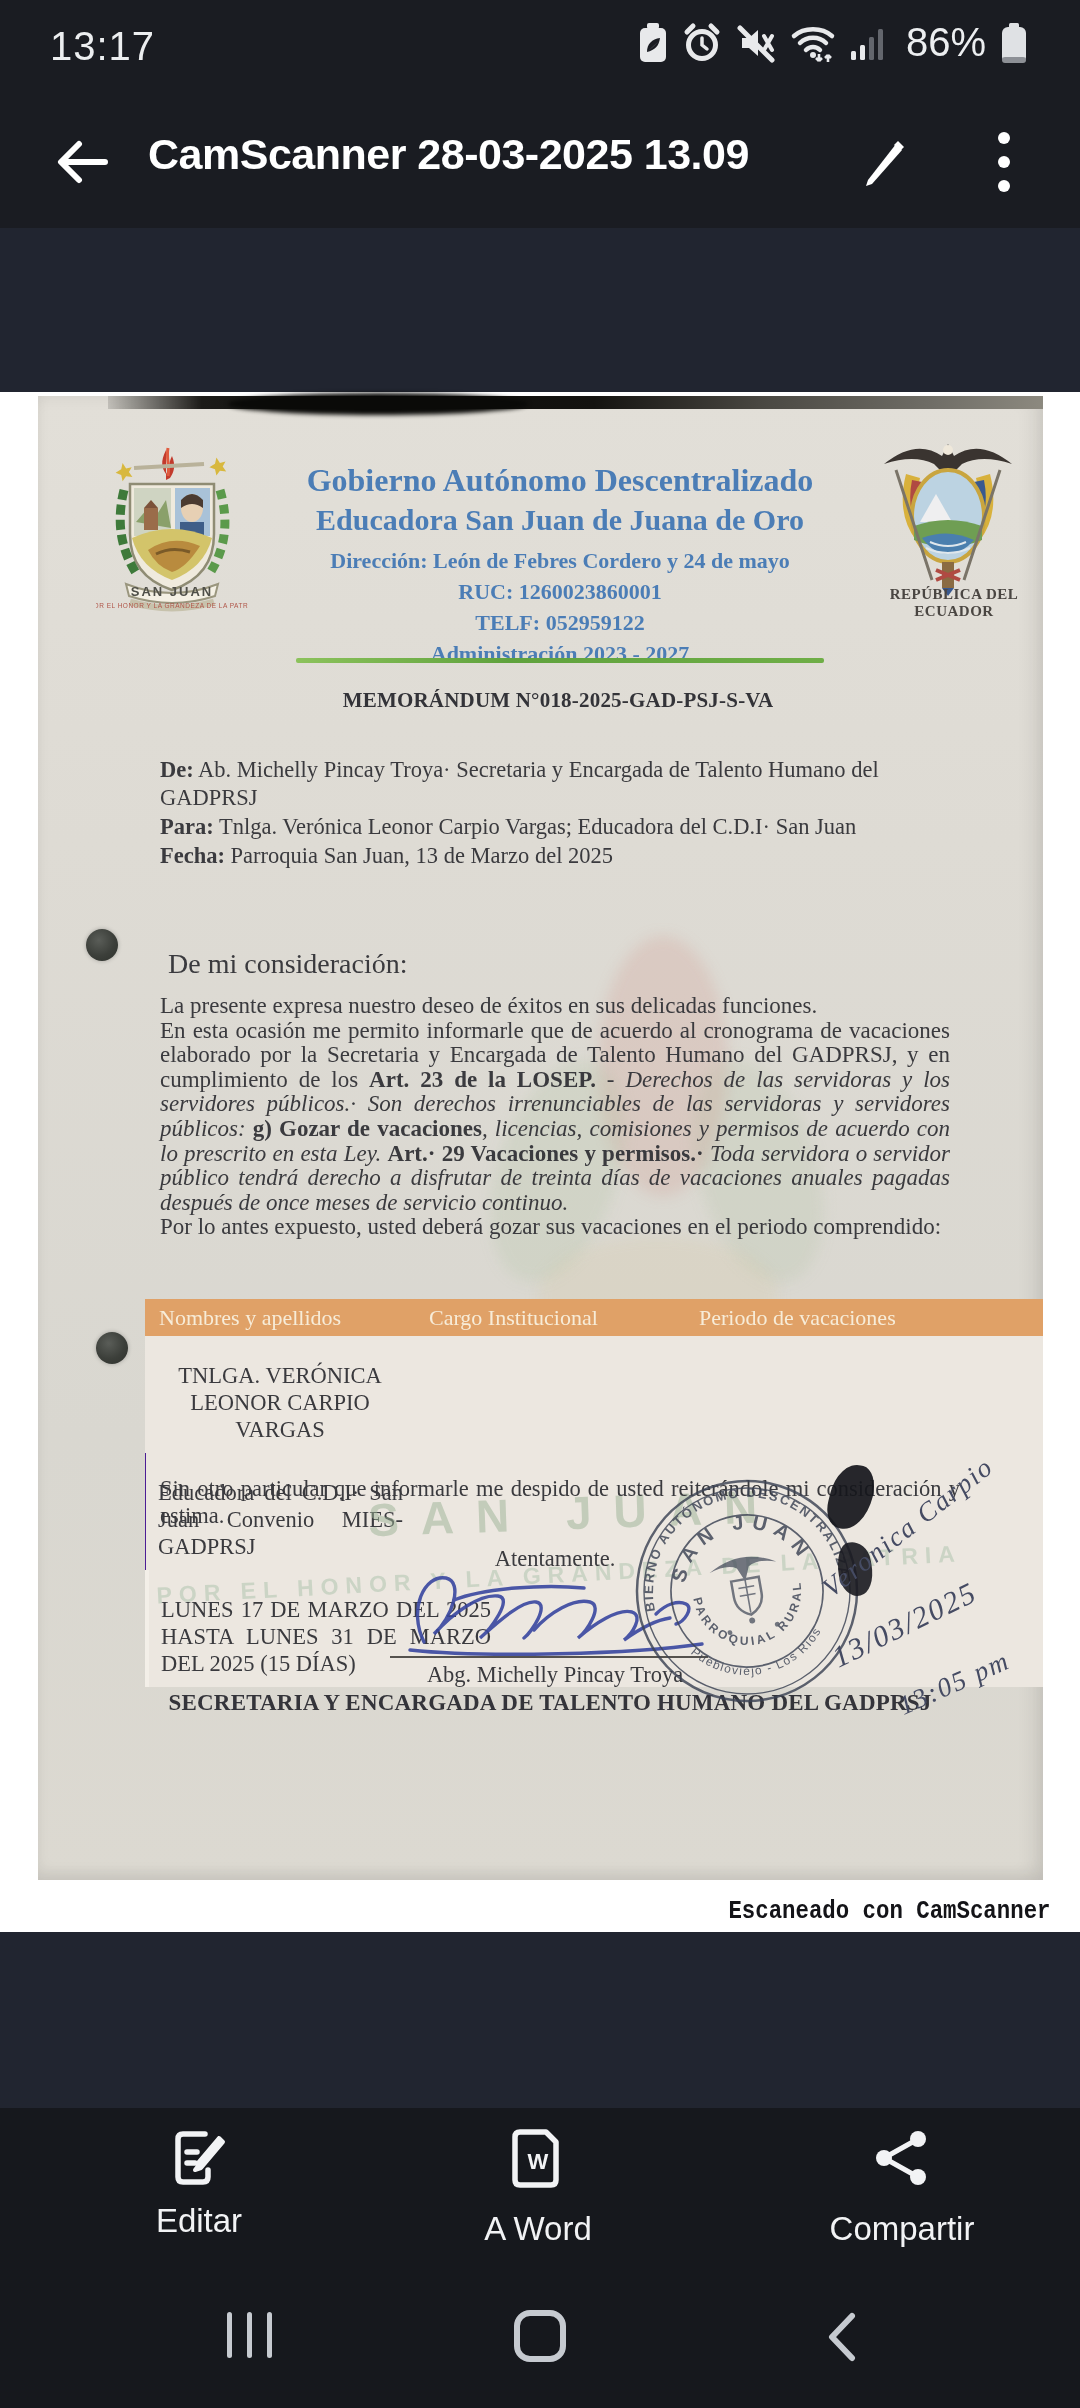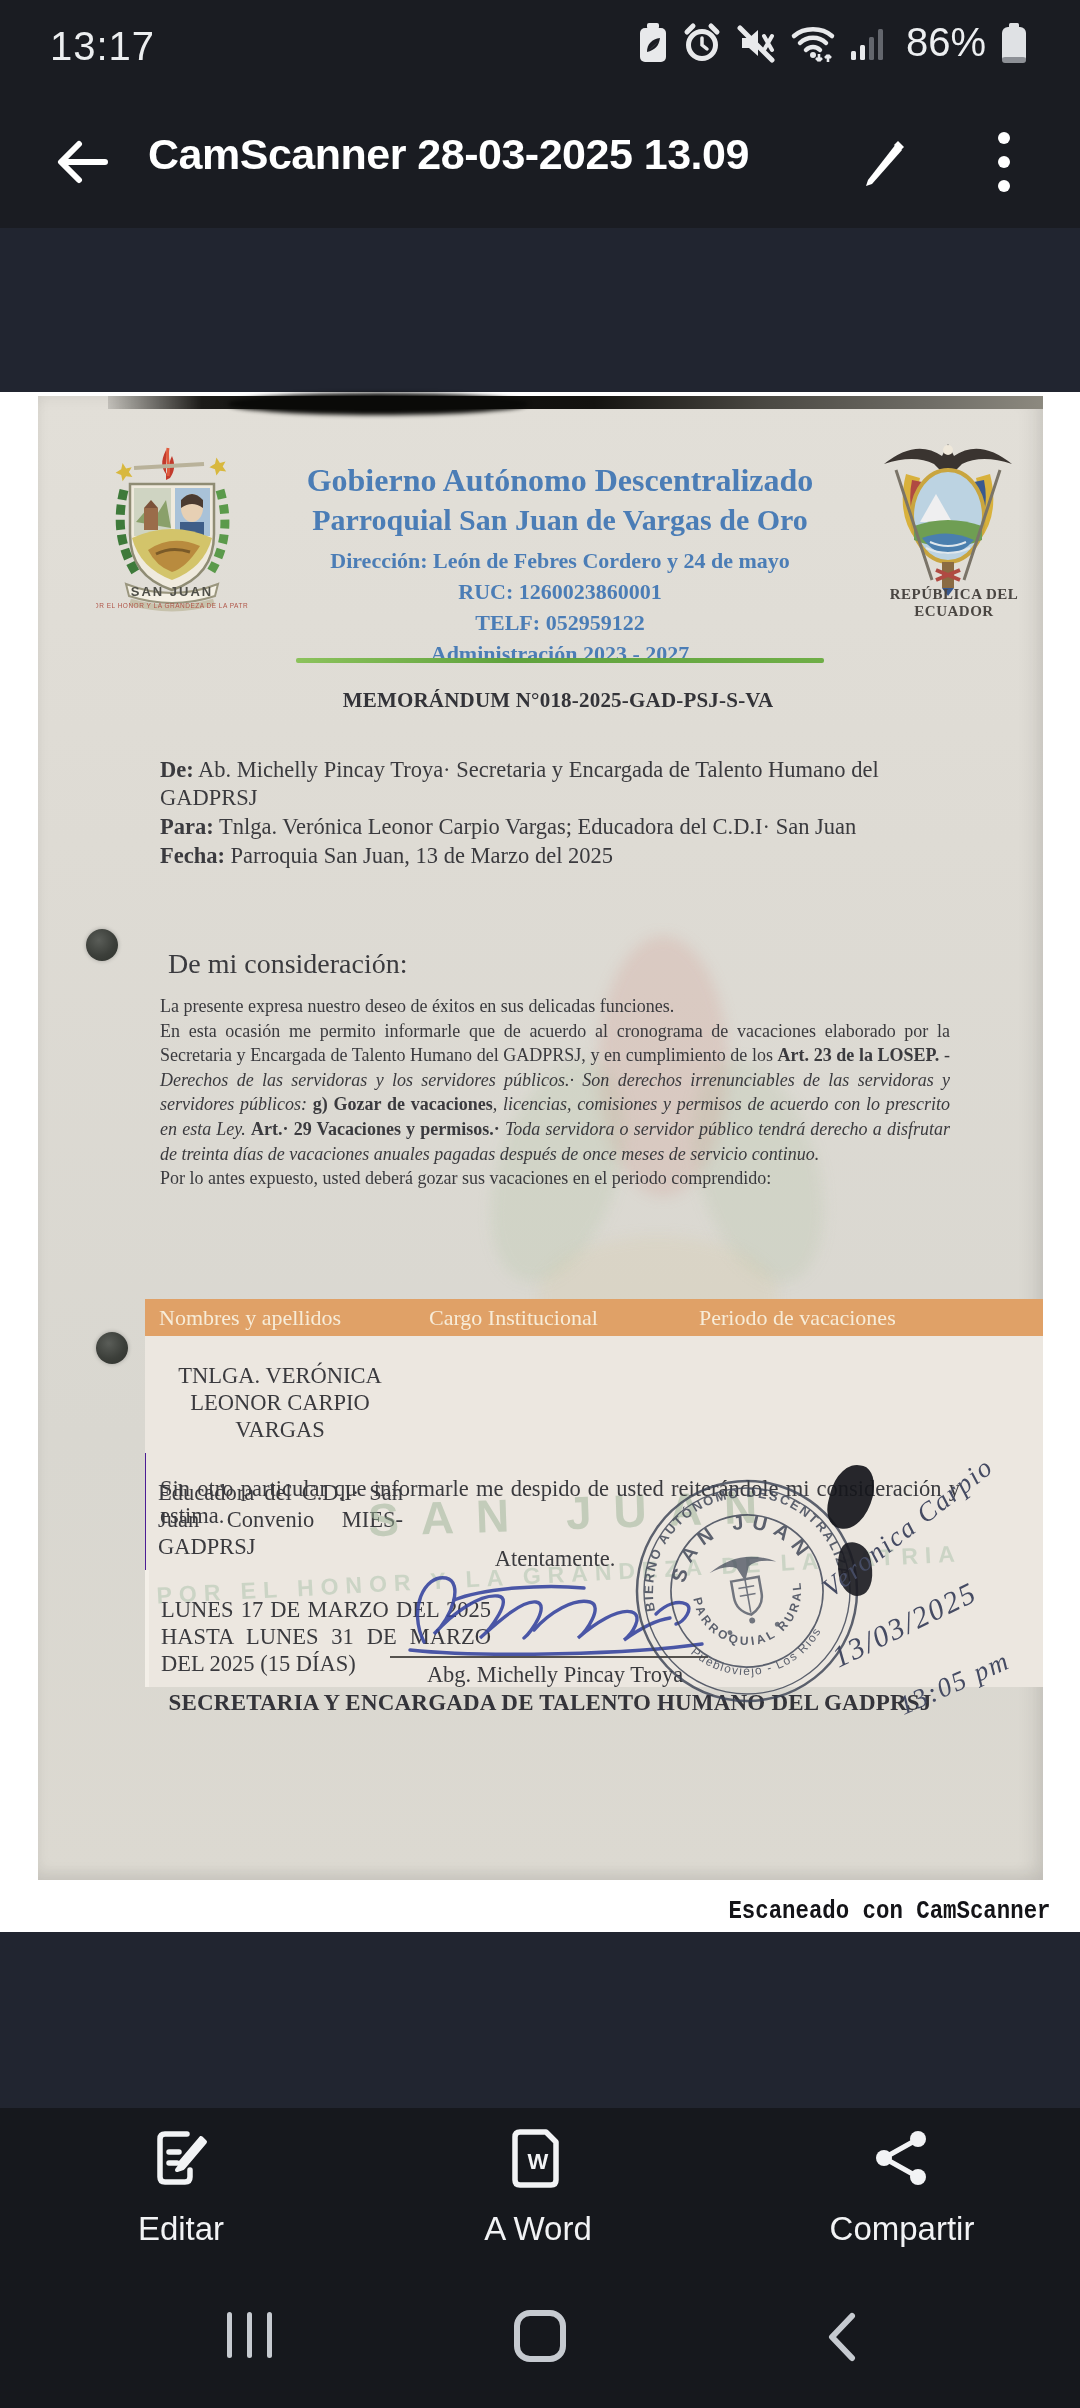--- a/index.html
+++ b/index.html
@@ -49,21 +49,21 @@
     background:linear-gradient(90deg,#8cc25c,#5fa23d 40%,#6fae47);border-radius:2px;}
   .seal-caption{position:absolute;left:816px;top:190px;width:200px;text-align:center;
     font-size:15px;font-weight:700;color:#4a4642;letter-spacing:.5px;}
   .memo-title{position:absolute;left:60px;top:292px;width:920px;text-align:center;
     font-size:21px;font-weight:700;color:#333338;letter-spacing:.2px;}
   
   .meta{position:absolute;left:122px;top:360px;width:812px;font-size:22.5px;line-height:28px;}
   .meta div{margin-bottom:1px;}
   .b{font-weight:700;}
   .salutation{position:absolute;left:130px;top:552px;font-size:28px;}
-  .bodytext{position:absolute;left:122px;top:598px;width:790px;font-size:18px;line-height:24.6px;text-align:justify;}
+  .bodytext{position:absolute;left:122px;top:598px;width:790px;font-size:23px;line-height:24.6px;text-align:justify;}
   .bodytext .line1{display:block;}
   .it{font-style:italic;}
   .bit{font-weight:700;}
   
   .vtable{position:absolute;left:107px;top:903px;width:898px;}
   .vhead{display:flex;background:#e0a167;height:37px;align-items:center;color:#f7ecd8;font-size:22px;}
   .vhead .hc{padding-left:14px;box-sizing:border-box;}
   .hc1{width:270px;} .hc2{width:270px;} .hc3{width:358px;}
   .vrow{display:flex;background:#ece7e0;min-height:132px;flex-direction:column;}
   .vc{box-sizing:border-box;padding:26px 12px 10px 12px;font-size:22.5px;line-height:27px;}
@@ -99,21 +99,21 @@
   .signature-svg{position:absolute;left:356px;top:1164px;}
   
   .crest-left{position:absolute;left:58px;top:46px;}
   .crest-right{position:absolute;left:838px;top:34px;}
 
   
   .bottombars{position:absolute;top:2108px;left:0;width:1080px;height:300px;background:#16181d;}
   .toolbar{position:absolute;top:0;left:0;right:0;height:160px;}
   .tool{position:absolute;top:18px;width:220px;display:flex;flex-direction:column;align-items:center;gap:16px;}
   .tool .tlabel{color:#f2f3f5;font-size:33px;font-weight:500;}
-  .t1{left:71px;} .t2{left:428px;} .t3{left:792px;}
+  .t1{left:89px;gap:8px;} .t2{left:428px;} .t3{left:792px;}
   .navbar{position:absolute;top:196px;left:0;right:0;height:90px;}
   .nav-recents{position:absolute;left:204px;top:8px;width:90px;height:60px;display:flex;gap:15px;justify-content:center;}
   .nav-recents i{display:block;width:5px;height:46px;background:#c6cad0;border-radius:3px;}
   .nav-home{position:absolute;left:514px;top:6px;width:52px;height:52px;border:6px solid #c6cad0;border-radius:16px;box-sizing:border-box;}
   .nav-back{position:absolute;left:818px;top:8px;width:50px;height:50px;}
 </style>
 </head>
 <body>
 
 <div class="topbars">
@@ -245,21 +245,21 @@
       <path d="M54 112 q18 8 36 0 M50 118 q22 10 44 0" stroke="#dfe7ec" stroke-width="2" fill="none"></path>
       <path d="M20 40 L56 150 M124 40 L88 150" stroke="#7a7468" stroke-width="3"></path>
       <path d="M66 132 h12 v26 h-12 z" fill="#8a6b42"></path>
       <path d="M60 140 l24 10 M60 150 l24 -10" stroke="#b04a42" stroke-width="4"></path>
       <path d="M66 158 l6 8 6 -8" fill="#39598f"></path>
     </svg>
     <div class="seal-caption">REPÚBLICA DEL ECUADOR</div>
 
     <div class="lh-center">
       <div class="lh1">Gobierno Autónomo Descentralizado</div>
-      <div class="lh2">Parroquial San Juan de Vargas de Oro</div>
+      <div class="lh2">Educadora San Juan de Juana de Oro</div>
       <div class="lh3">Dirección: León de Febres Cordero y 24 de mayo</div>
       <div class="lh3" style="margin-top:0;">RUC: 1260023860001</div>
       <div class="lh3" style="margin-top:0;">TELF: 052959122</div>
       <div class="lh3" style="margin-top:0;">Administración 2023 - 2027</div>
     </div>
     <div class="lh-underline"></div>
 
     <div class="memo-title">MEMORÁNDUM N°018-2025-GAD-PSJ-S-VA</div>
 
     <div class="meta">

